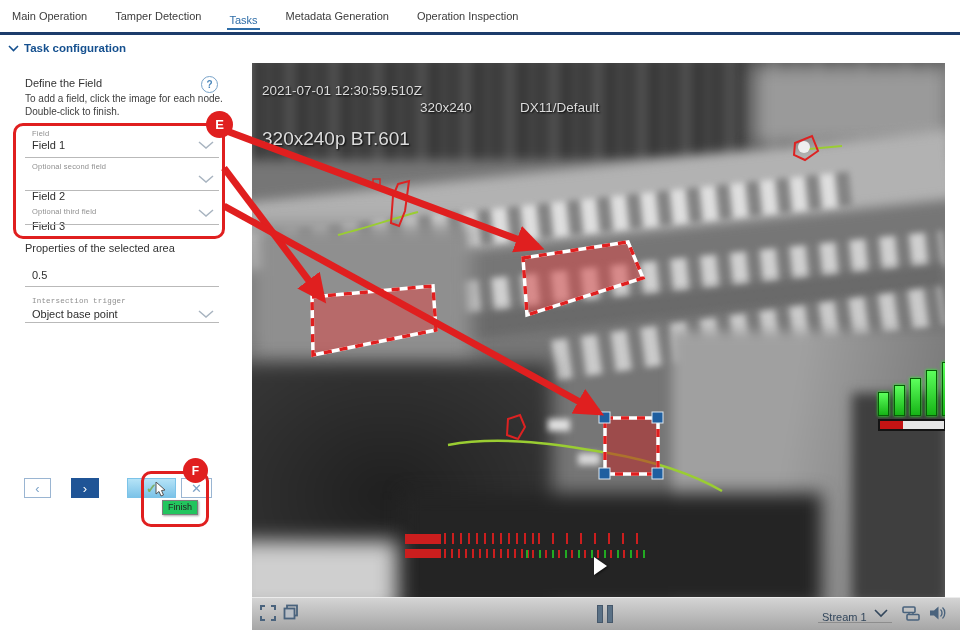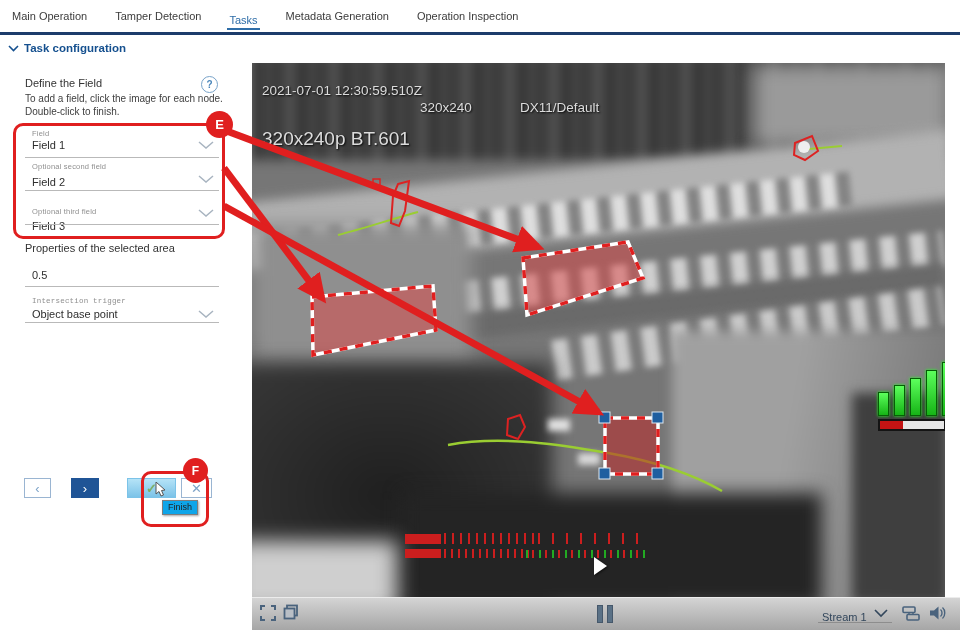--- a/index.html
+++ b/index.html
@@ -28,21 +28,21 @@
   .red-box{position:absolute;border:3px solid #e01f1f;border-radius:10px;pointer-events:none;z-index:40;}
   .badge{position:absolute;width:27px;height:27px;border-radius:50%;background:#e01f1f;color:#fff;
          font-size:13px;font-weight:bold;display:flex;align-items:center;justify-content:center;z-index:60;}
 
   
   .wiz-btn{position:absolute;top:478px;height:20px;border:1px solid #9ab5d2;background:#fff;
            display:flex;align-items:center;justify-content:center;font-size:13px;color:#7da3c8;
            cursor:pointer;box-sizing:border-box;}
   .wiz-next{background:#1f5496;border-color:#1f5496;color:#fff;}
   .wiz-finish{background:linear-gradient(#b5e3f7,#7cc3e8);border-color:#7cc3e8;color:#7fae67;font-weight:bold;}
-  .tooltip{position:absolute;left:162px;top:500px;padding:1px 5px 2px 5px;background:#0ea5e9;
+  .tooltip{position:absolute;left:162px;top:500px;padding:1px 5px 2px 5px;background:#22c55e;
            border:1px solid #7d7d7d;box-shadow:1px 1px 2px rgba(0,0,0,.35);font-size:9px;color:#222;z-index:45;}
 
   
   .video{position:absolute;left:252px;top:63px;width:693px;height:534px;background:#767676;overflow:hidden;cursor:crosshair;}
   .video .bg{position:absolute;inset:0;}
   .blur{position:absolute;filter:blur(6px);}
   .carrow{background:repeating-linear-gradient(90deg,#e6e6e6 0 16px,#7c7c7c 16px 30px);}
   .osd{position:absolute;color:#dcdcdc;text-shadow:1px 1px 2px rgba(0,0,0,.9);white-space:nowrap;z-index:6;}
   .pos-label{position:absolute;left:23px;top:338px;width:106px;height:36px;background:#0a0a0a;
              color:#c6c6c6;font-size:13px;font-weight:bold;letter-spacing:1px;display:flex;
@@ -96,21 +96,21 @@
   <div class="instructions">To add a field, click the image for each node. Double-click to finish.</div>
 
   <div class="fld-label" style="top:129px;">Field</div>
   <div class="fld-value" style="top:139px;">Field 1</div>
   <svg class="fld-chevron" style="top:141px;" width="16" height="9">
     <polyline points="1,1 8,7 15,1" stroke="#a8b4c0" stroke-width="1.5" fill="none"></polyline>
     </svg>
   <div class="fld-divider" style="top:157px;"></div>
 
   <div class="fld-label" style="top:162px;">Optional second field</div>
-  <div class="fld-value" style="top:176px;text-align:right;">Field 2</div>
+  <div class="fld-value" style="top:190px;text-align:right;">Field 2</div>
   <svg class="fld-chevron" style="top:175px;" width="16" height="9">
     <polyline points="1,1 8,7 15,1" stroke="#a8b4c0" stroke-width="1.5" fill="none"></polyline>
     </svg>
   <div class="fld-divider" style="top:190px;"></div>
 
   <div class="fld-label" style="top:207px;">Optional third field</div>
   <div class="fld-value" style="top:207px;margin-top:13px;">Field 3</div>
   <svg class="fld-chevron" style="top:209px;" width="16" height="9">
     <polyline points="1,1 8,7 15,1" stroke="#a8b4c0" stroke-width="1.5" fill="none"></polyline>
     </svg>

